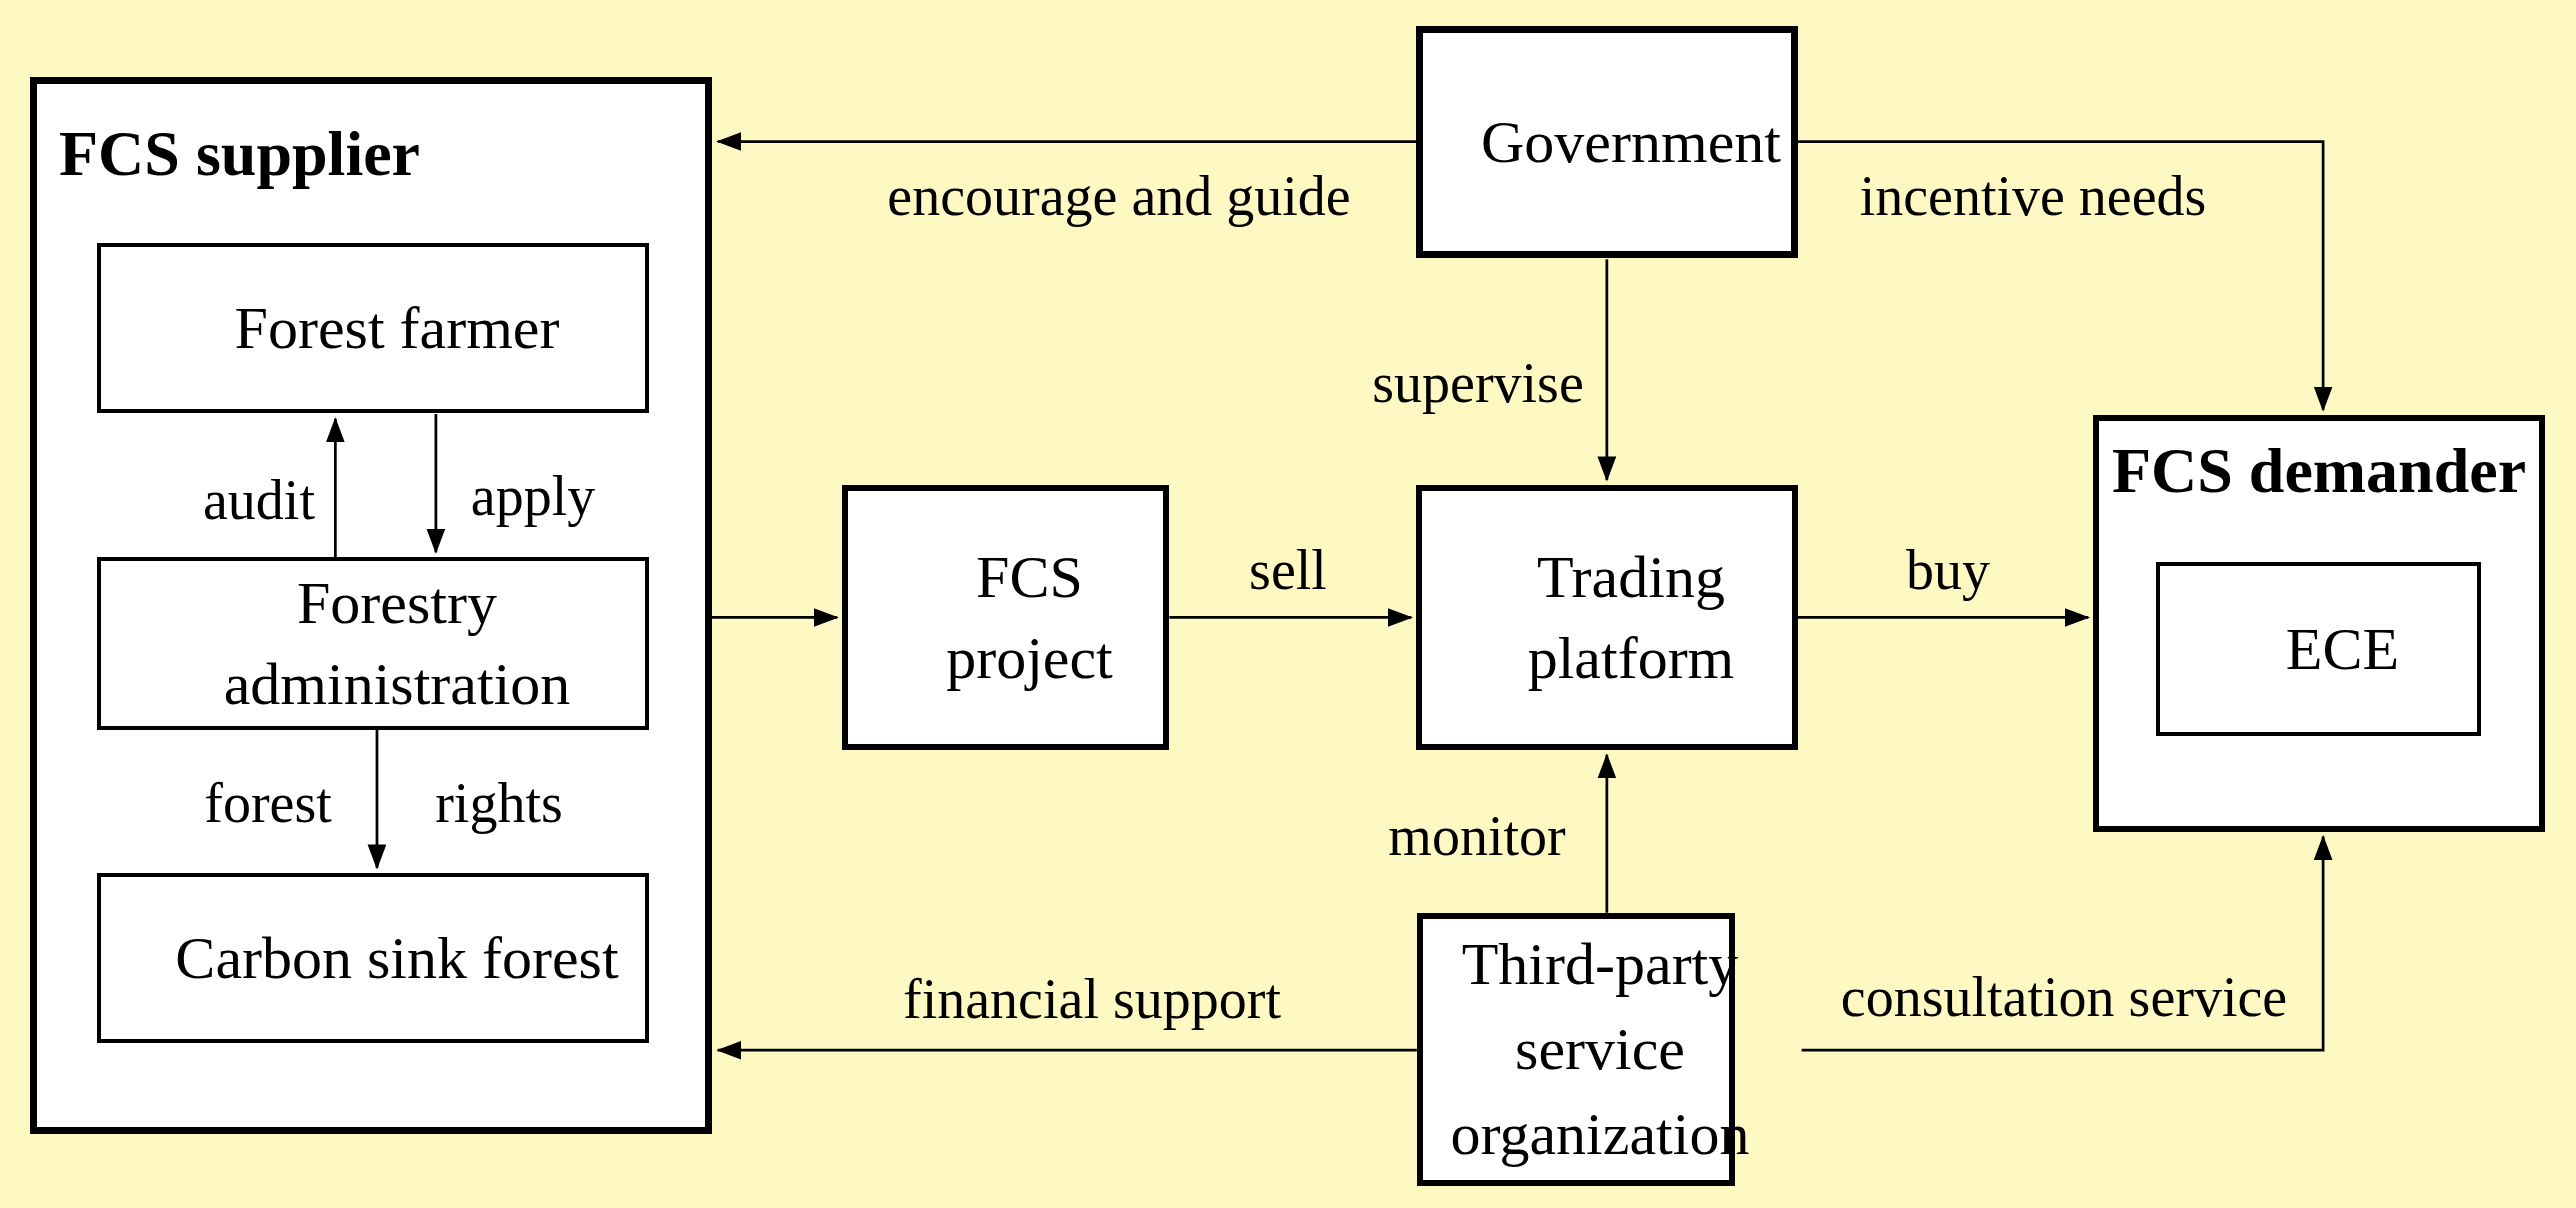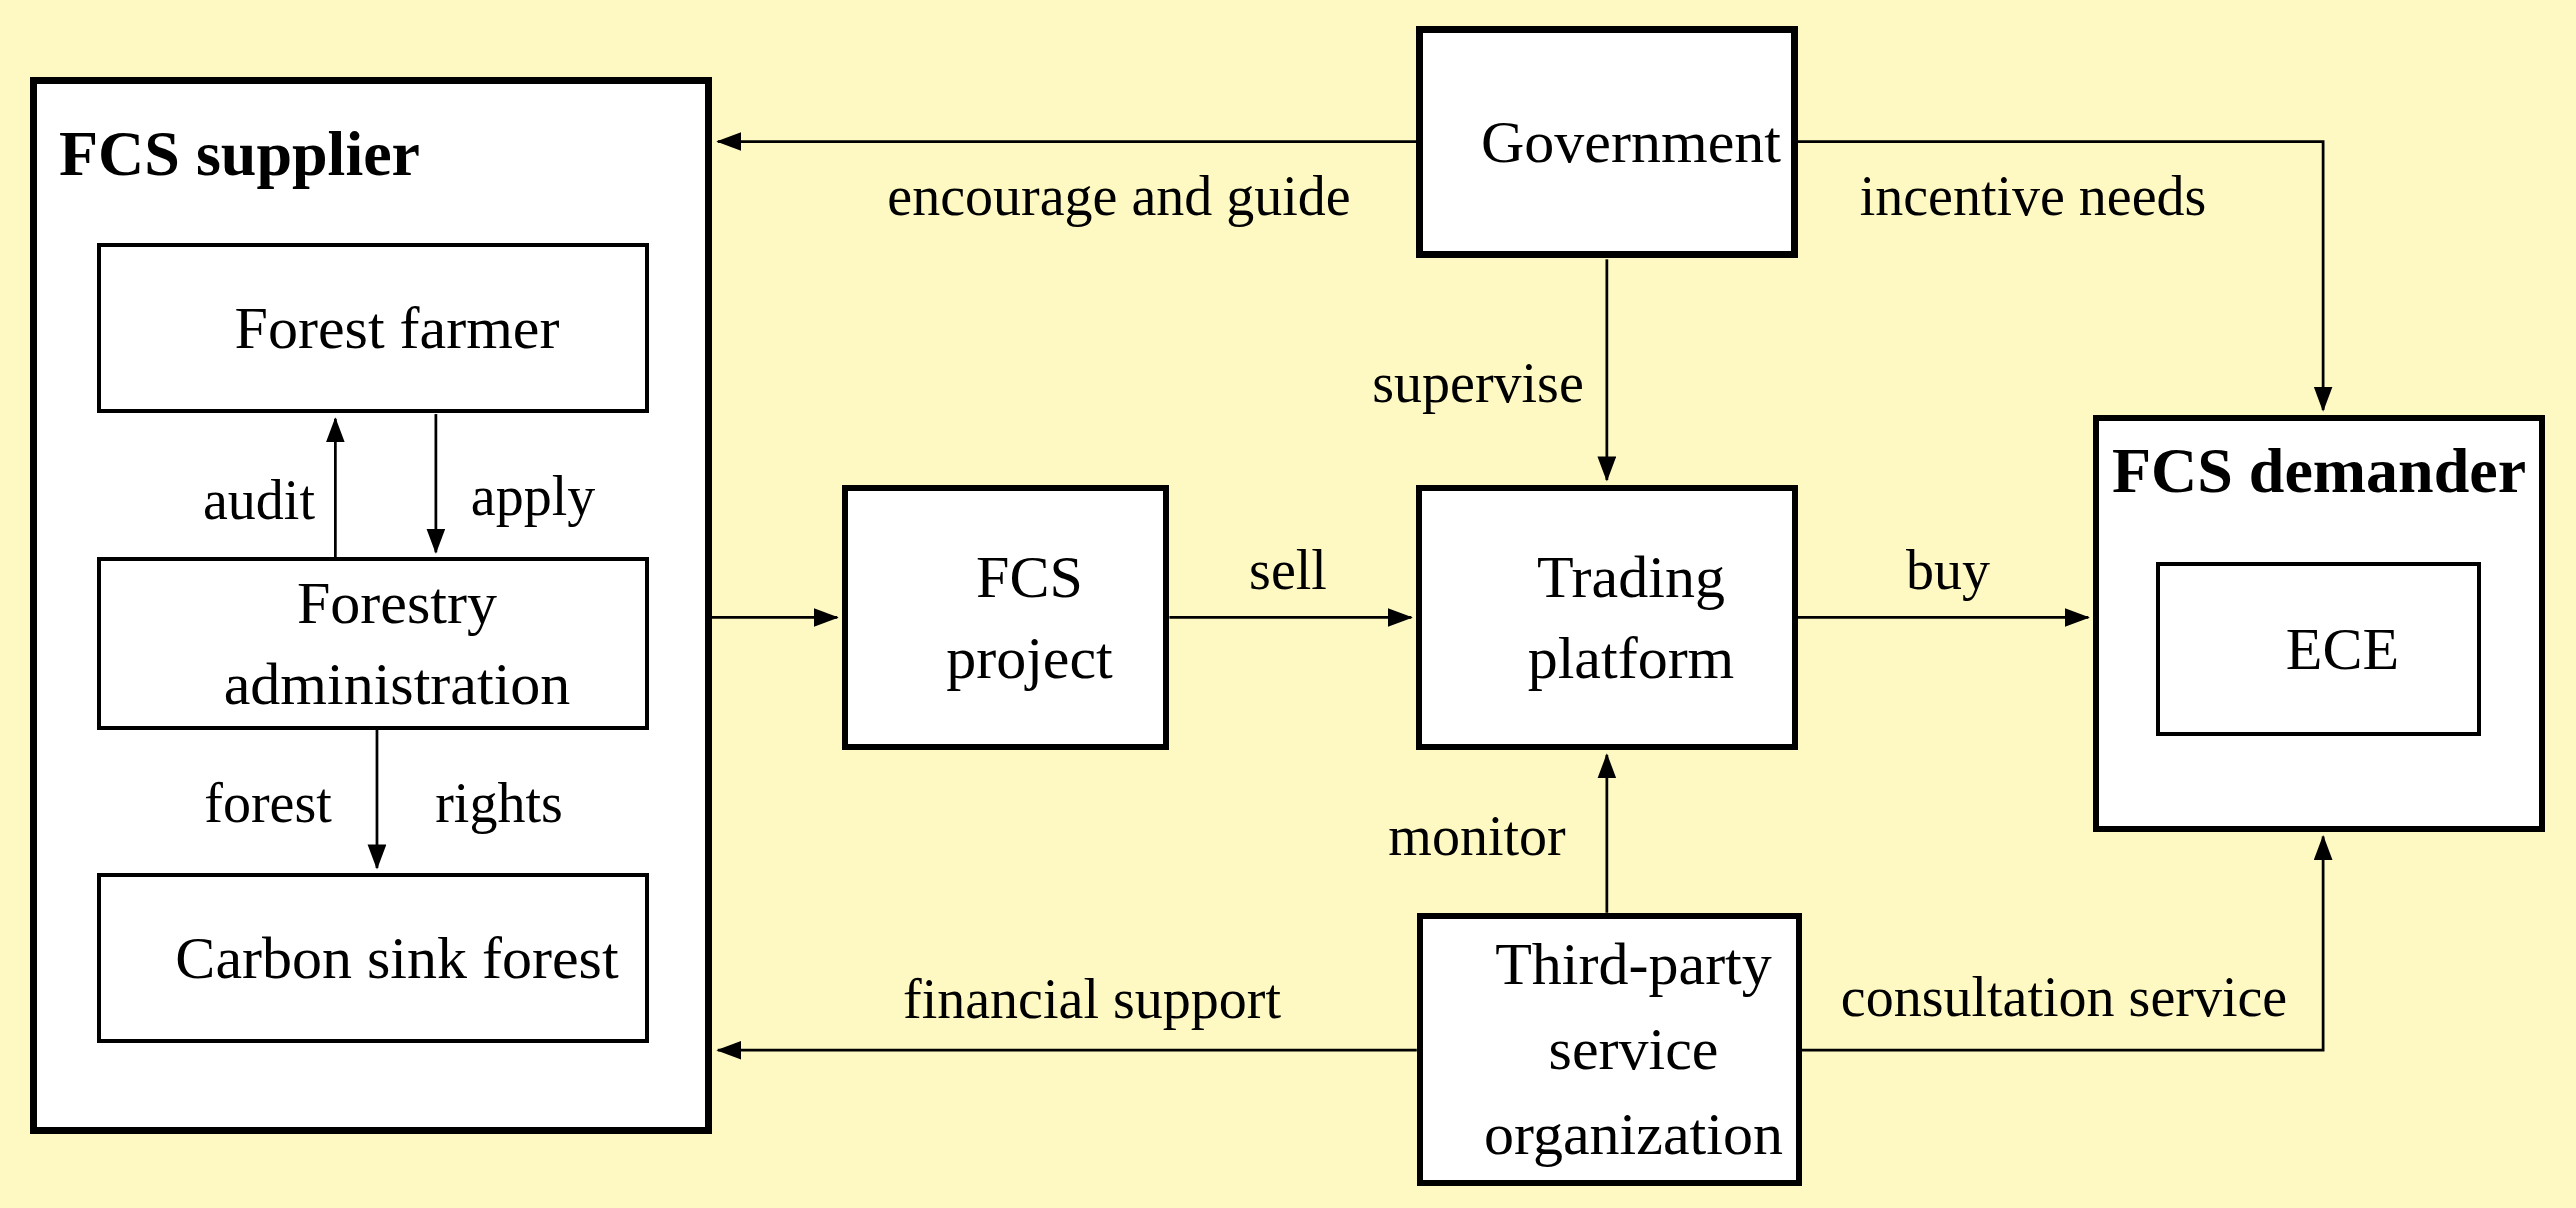--- a/index.html
+++ b/index.html
@@ -99,21 +99,21 @@
   </div>
 
   <div class="box" style="left:2093px; top:415px; width:452px; height:417px;">
     <div class="container-title" style="left:50%; transform:translateX(-50%); top:12.6px;">FCS demander</div>
   </div>
 
   <div class="box center-text thin-border" style="left:2156px; top:562px; width:325px; height:174px;">
     <span>ECE</span>
   </div>
 
-  <div class="box center-text" style="left:1417px; top:913px; width:385px; height:273px; line-height:1.42;">
+  <div class="box center-text" style="left:1417px; top:913px; width:318px; height:273px; line-height:1.42;">
     <span>
       <span style="display:block;">Third-party</span>
       <span style="display:block;">service</span>
       <span style="display:block;">organization</span>
     </span>
   </div>
 
   <div class="edge-label" style="left:1119px; top:196px;">encourage and guide</div>
   <div class="edge-label" style="left:2033px; top:196px;">incentive needs</div>
   <div class="edge-label" style="left:1478px; top:383px;">supervise</div>

